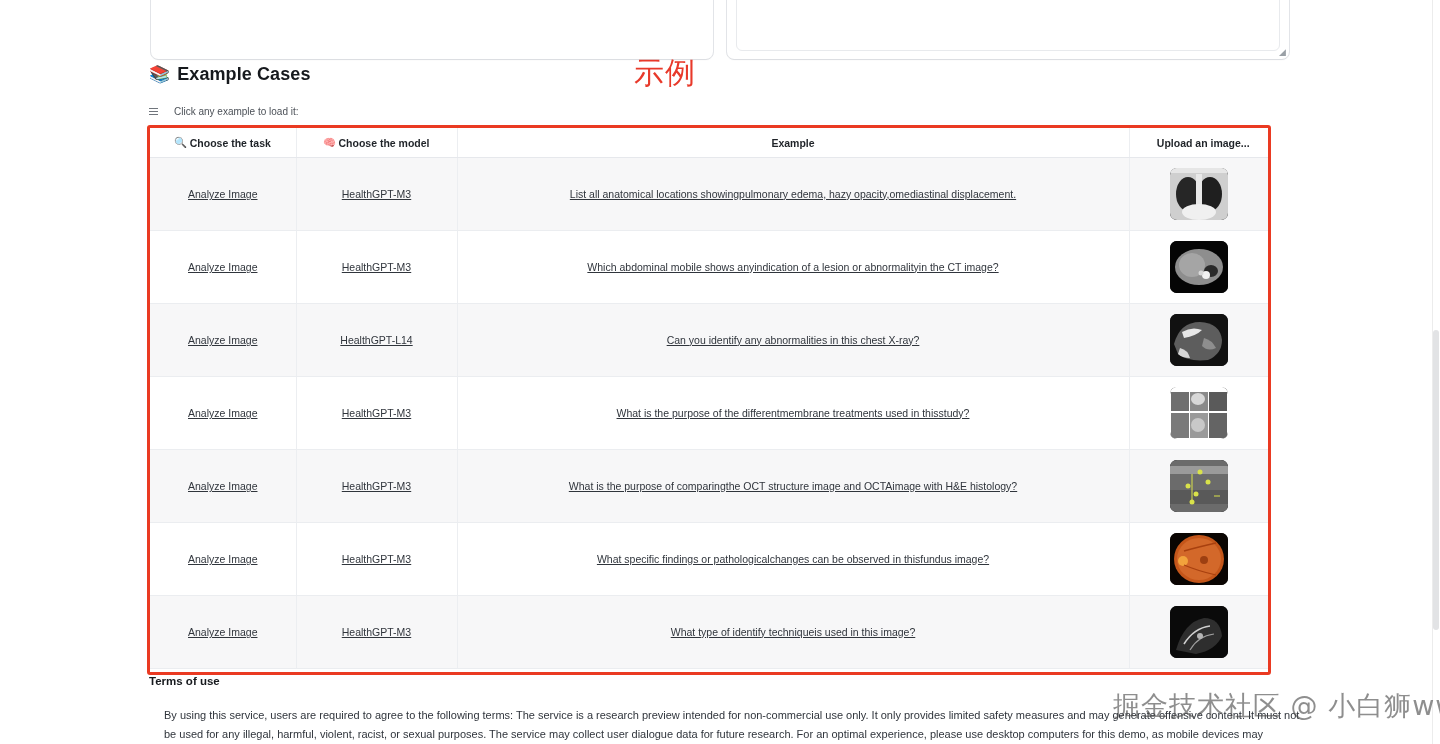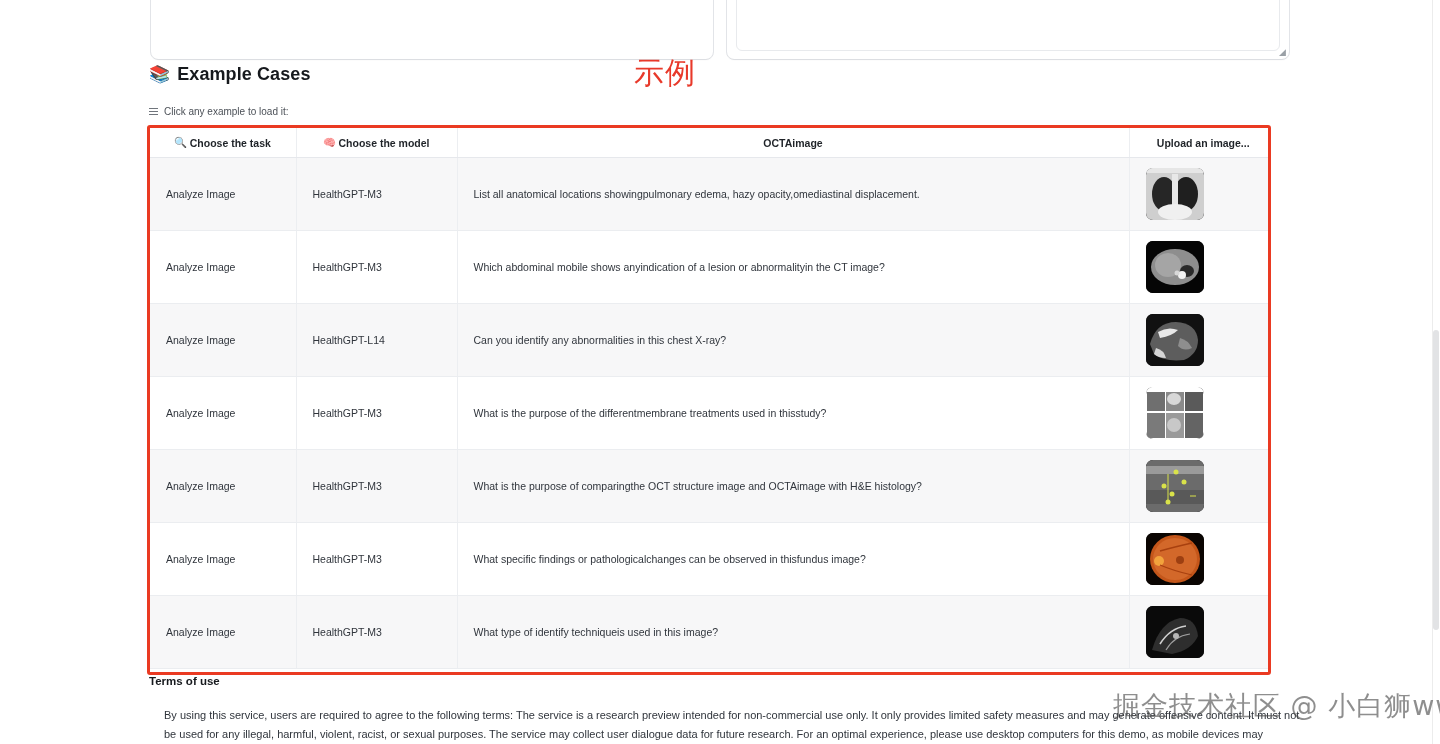--- a/index.html
+++ b/index.html
@@ -48,21 +48,21 @@
     font-size: 18px; font-weight: bold; color: #16191d; letter-spacing: .1px;
   }
   .cn-annot {
     position: absolute; left: 634px; top: 58px;
     font-size: 30px; color: #e8392a; font-family: Liberation Sans, sans-serif;
     letter-spacing: 1px; line-height: 1;
   }
 
   .hint-row {
     position: absolute; left: 149px; top: 106px;
-    display: flex; align-items: center; gap: 6px;
+    display: flex; align-items: center; gap: 16px;
     font-size: 10px; color: #4b5057;
   }
   .hint-icon {
     display: inline-block; width: 9px; height: 8px; position: relative; top: 0px;
   }
   .hint-icon i {
     display:block; position:absolute; left:0; width:9px; height:1px; background:#70757c;
   }
   .hint-icon i:nth-child(1){ top:0; }
   .hint-icon i:nth-child(2){ top:3px; }
@@ -95,22 +95,22 @@
     padding: 8px 4px; height: 27px; text-align: center;
     white-space: nowrap;
   }
   .ex-table thead th:last-child { border-right: none; padding-left: 13px; }
   .th-inner { display: inline-flex; align-items: center; gap: 2px; justify-content: center; }
 
   .ex-table tbody td {
     border-right: 1px solid #eceef1;
     border-bottom: 1px solid #ebedf0;
     font-size: 10.5px; color: #30353c;
-    vertical-align: middle;
-    height: 73px; padding: 4px 16px;
+    text-align: center; vertical-align: middle;
+    height: 73px; padding: 4px 8px; text-decoration: underline;
   }
   .ex-table tbody td:last-child { border-right: none; }
   .ex-table tbody tr.odd td  { background: #f7f7f8; }
   .ex-table tbody tr.even td { background: #ffffff; }
   td.q-cell { line-height: 1.4; }
 
   
   .thumb {
     width: 58px; height: 52px; border-radius: 7px;
     display: inline-block; overflow: hidden; position: relative;
@@ -195,21 +195,21 @@
             </span>
           </th>
           <th>
             <span class="th-inner">
               <span>🧠</span>
               <span>Choose the model</span>
             </span>
           </th>
           <th>
             <span class="th-inner">
-              <span>OCTAimage</span>
+              <span>Example</span>
             </span>
           </th>
           <th>
             <span class="th-inner">
               <span>Upload an image...</span>
             </span>
           </th>
         </tr>
       </thead>
       <tbody id="tbody">

